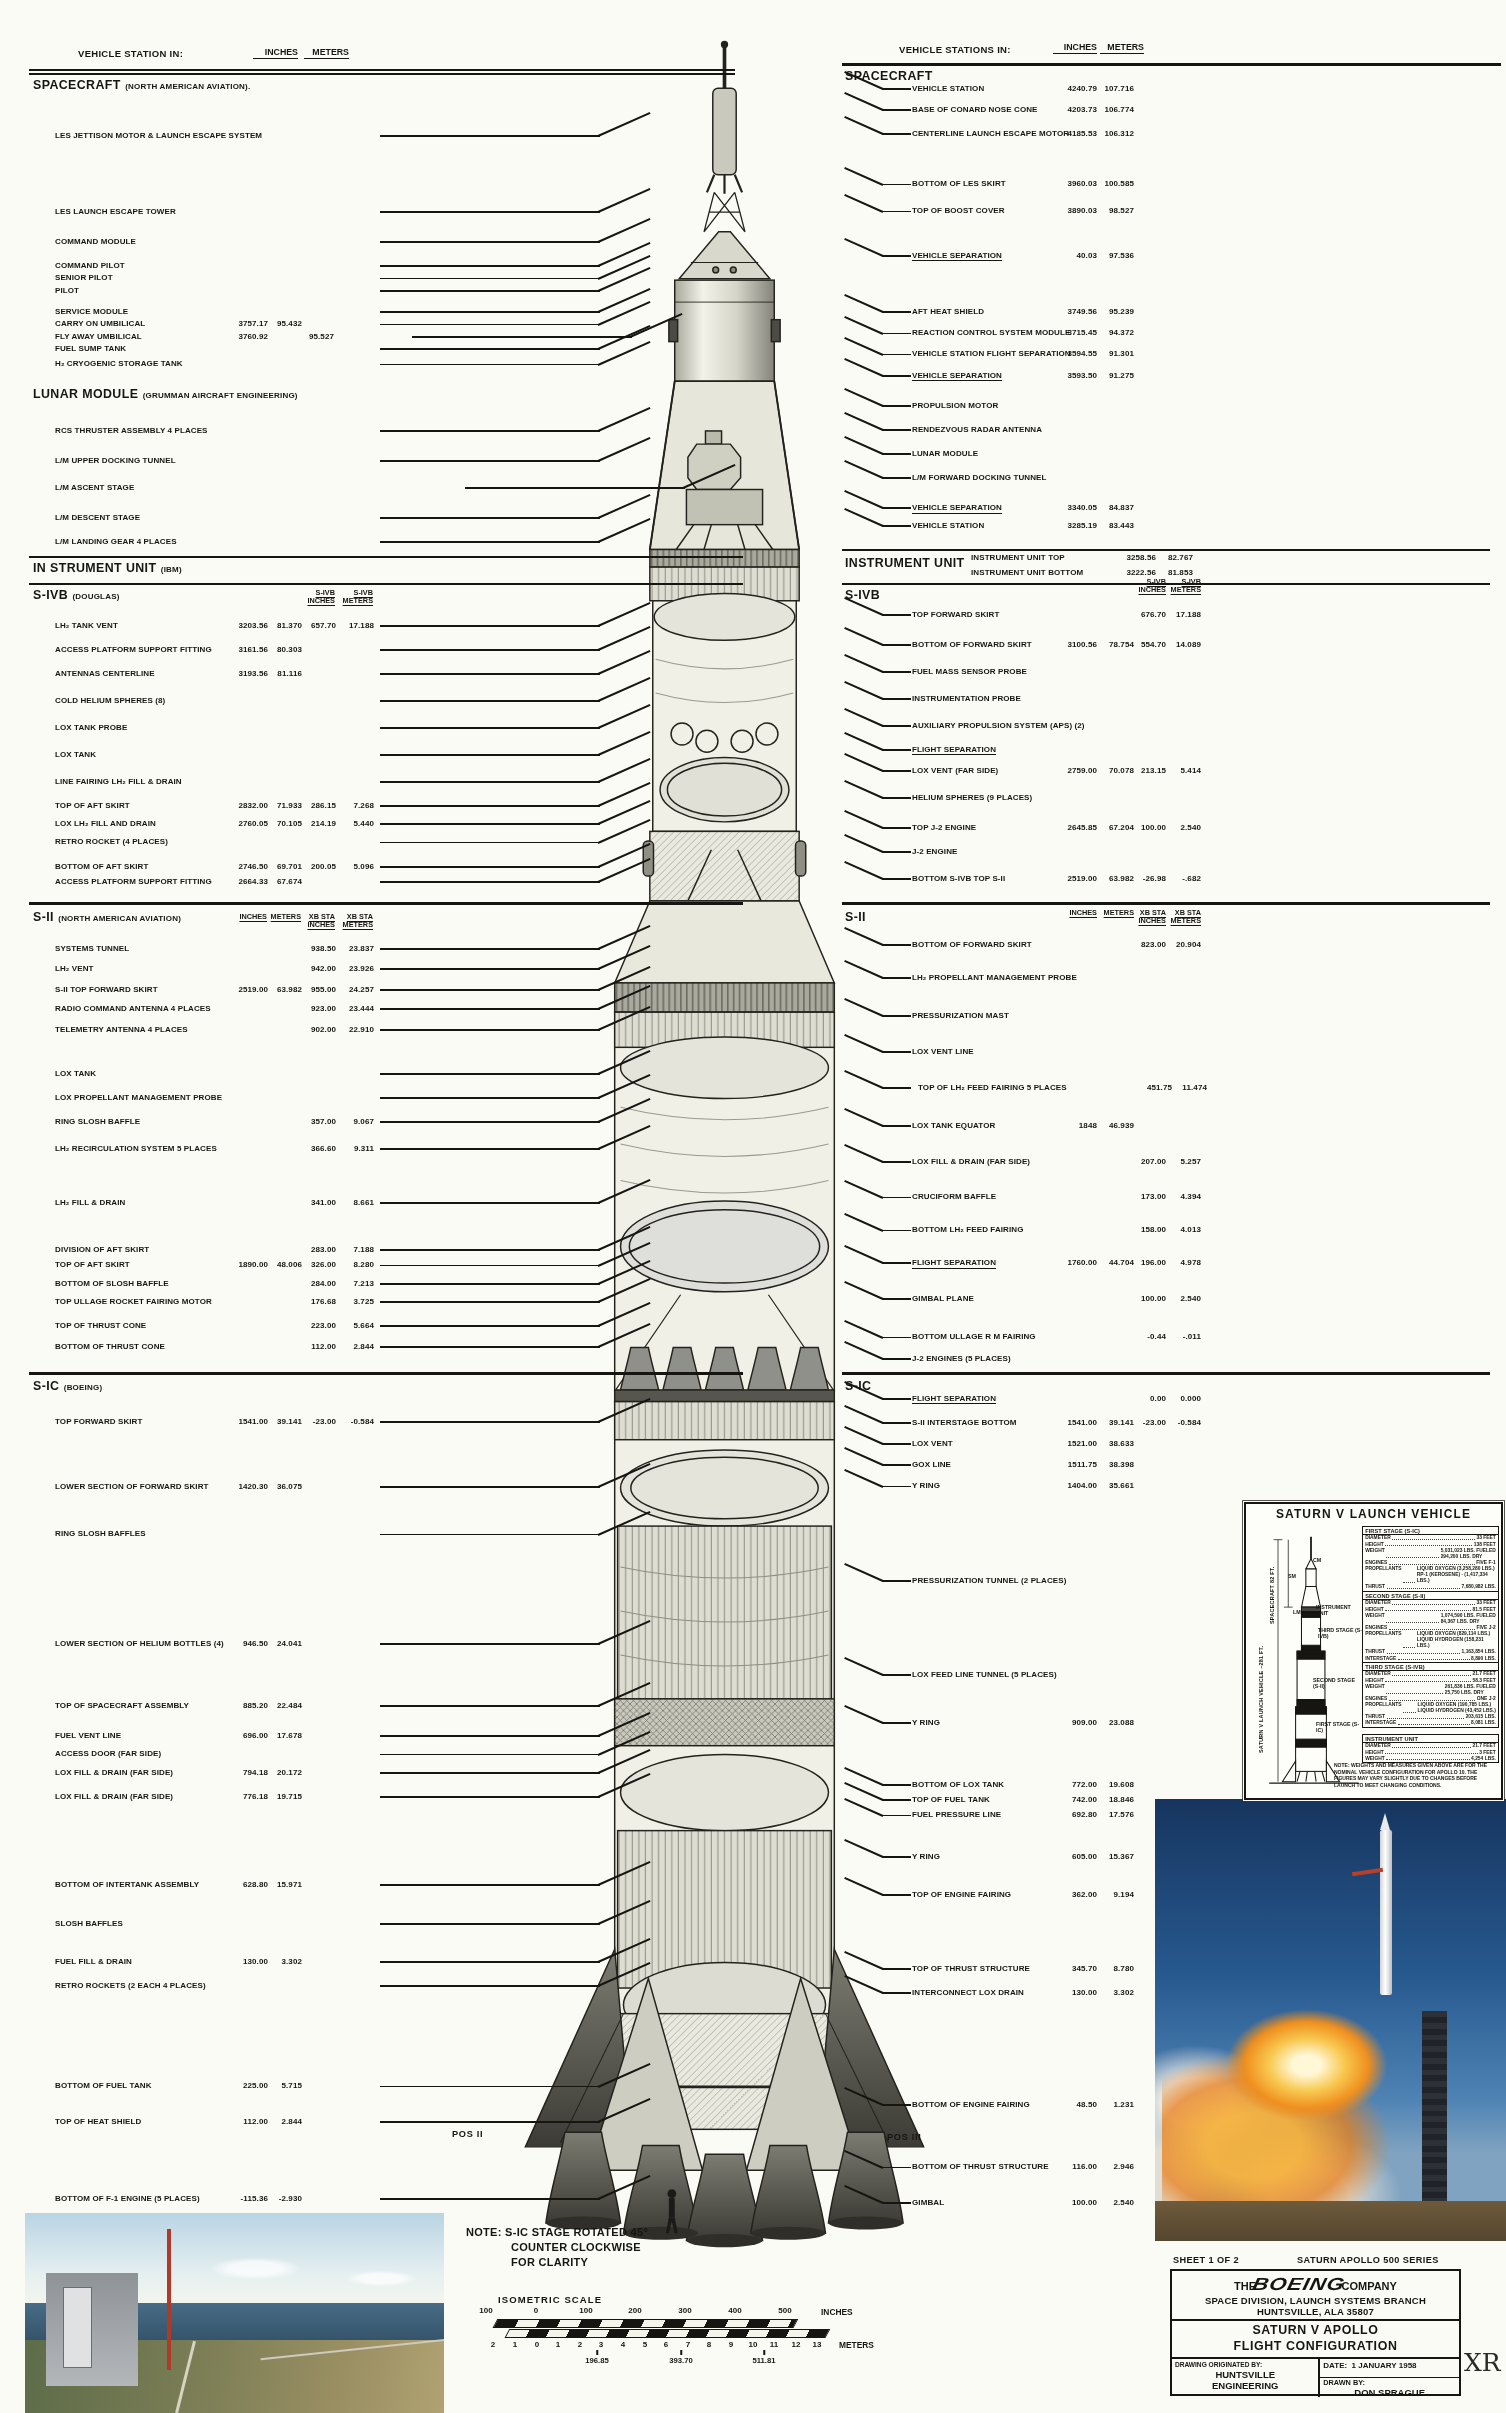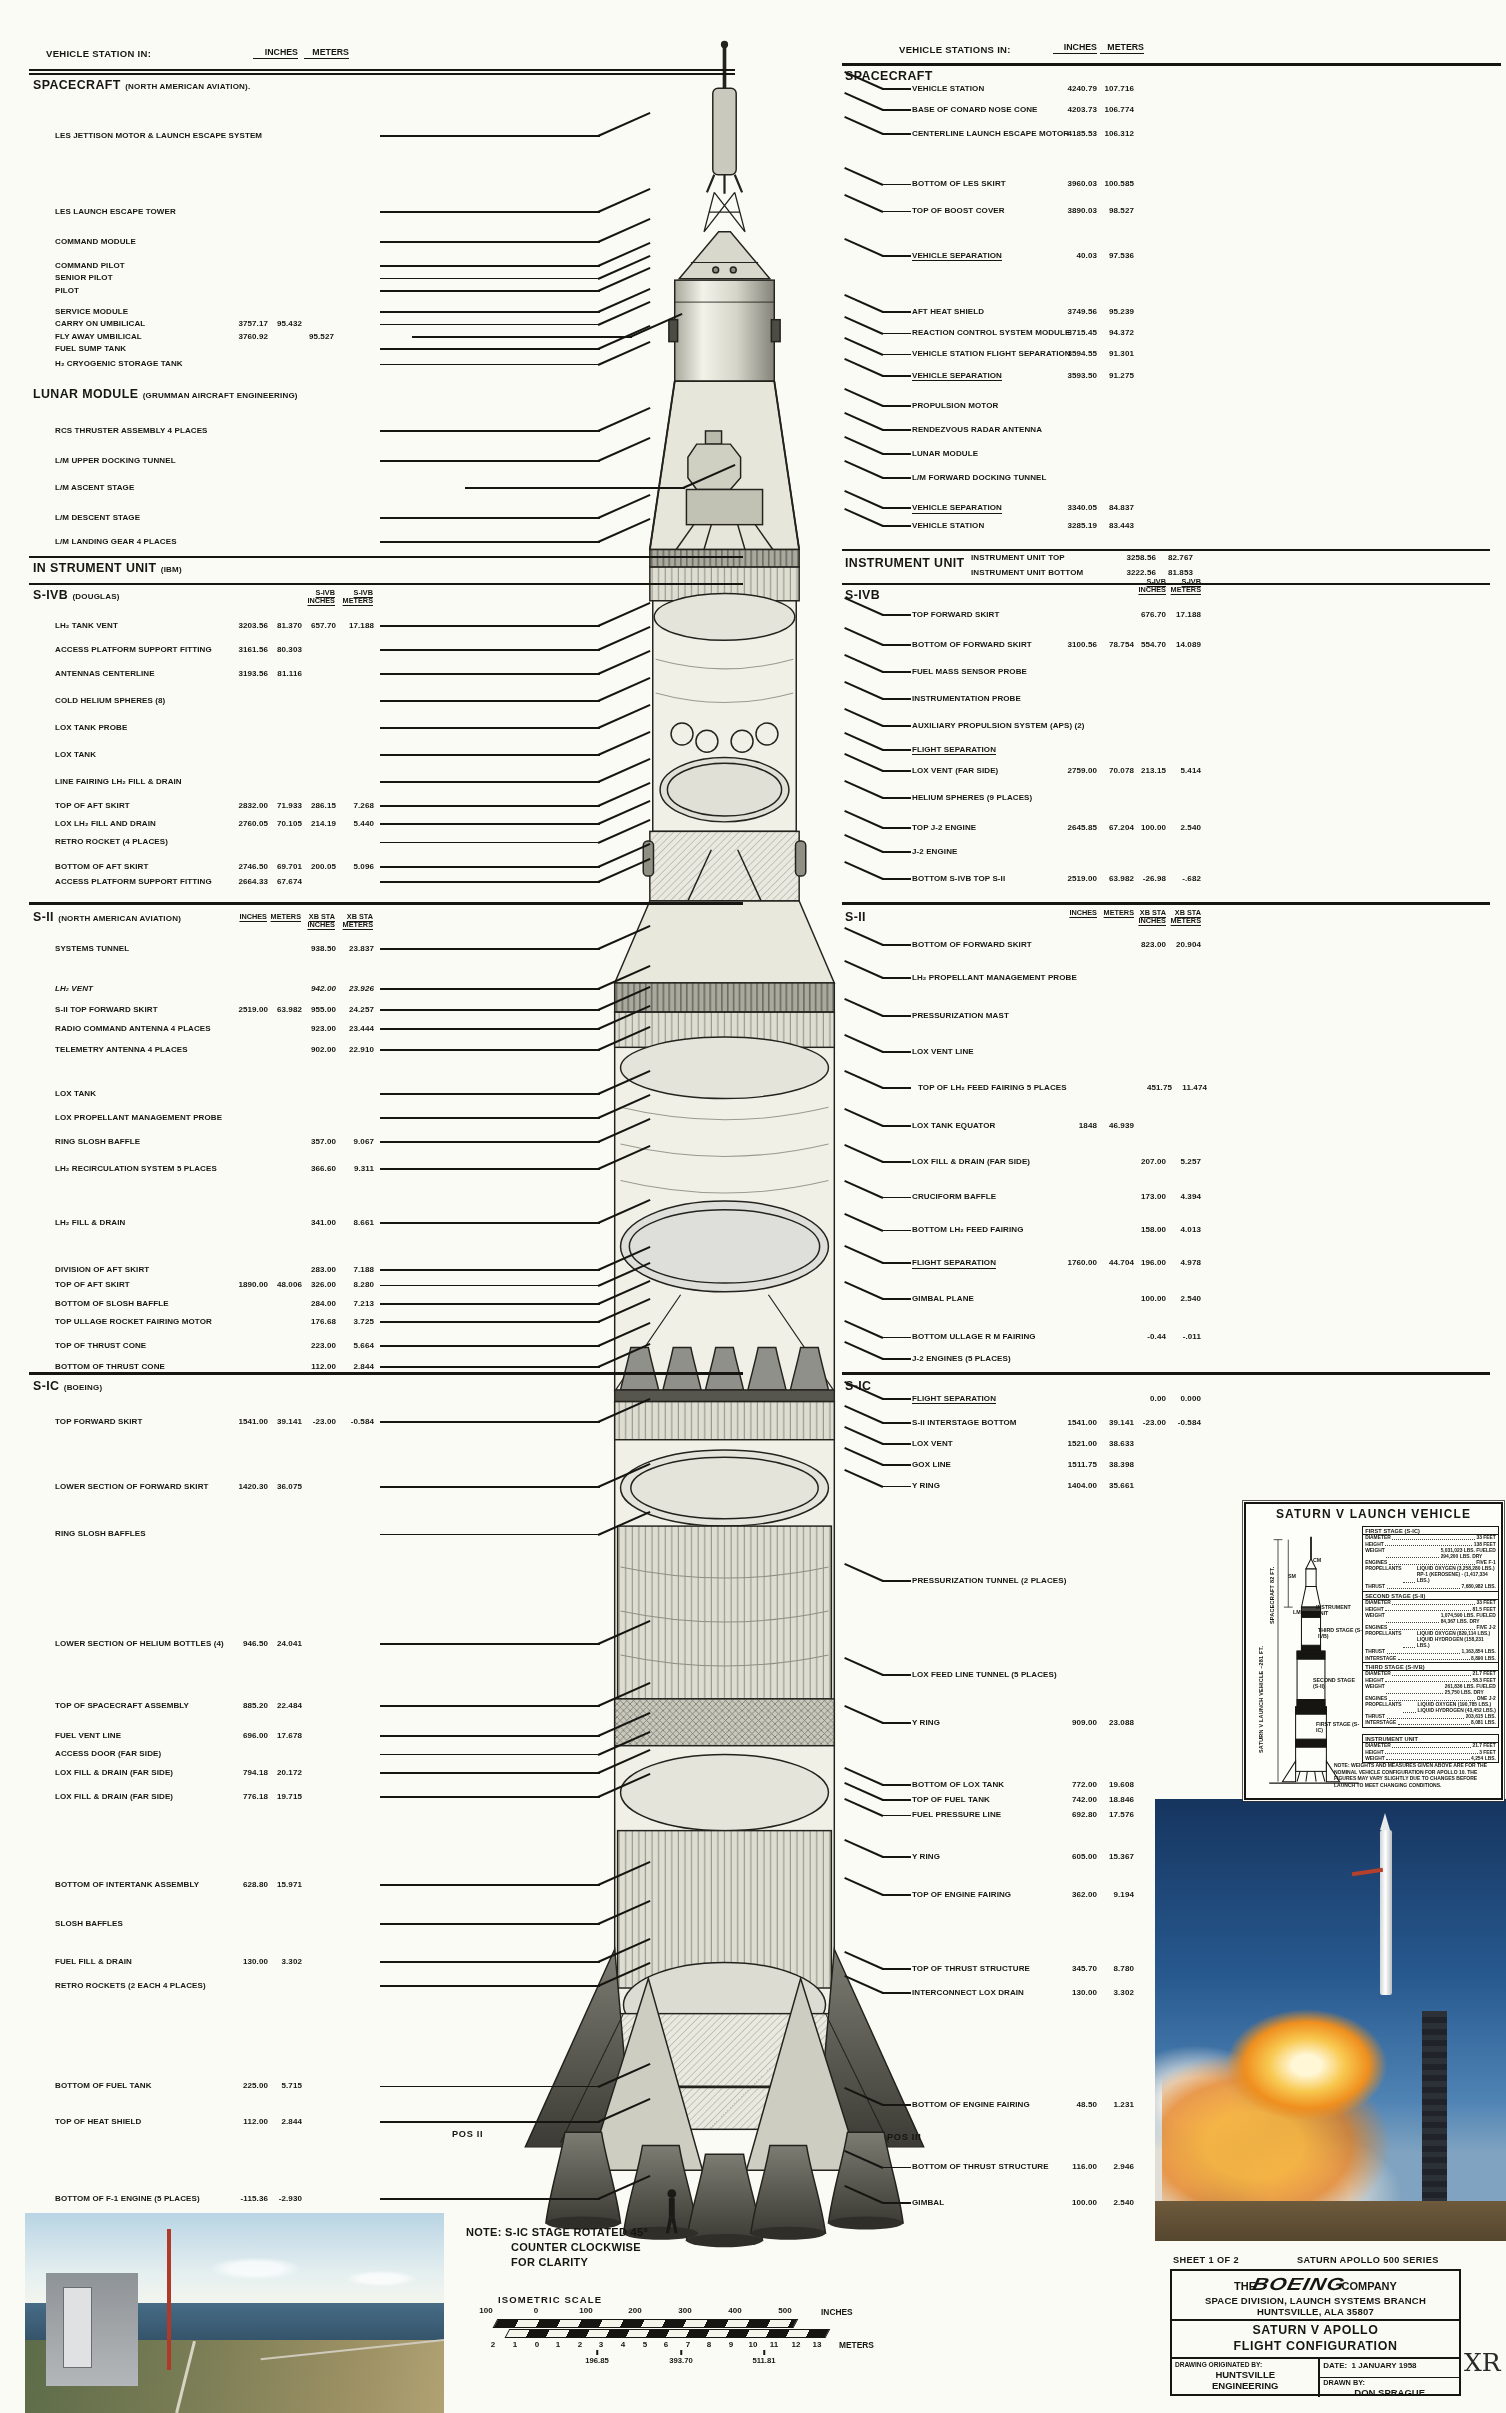--- a/index.html
+++ b/index.html
@@ -234,21 +234,21 @@
       </g>
 
       <g fill="#1b1a17" stroke="none">
         <circle cx="318" cy="2946" r="6"></circle>
           <rect x="314" y="2952" width="8" height="26"></rect>
         <path d="M314 2978 L310 3000 L314 3000 L318 2984 L322 3000 L326 3000 L322 2978 Z"></path>
       </g>
     </g>
   </svg>
 
-  <div class="hdr-title" style="left:46px;top:48px;">VEHICLE STATION IN:</div>
+  <div class="hdr-title" style="left:78px;top:48px;">VEHICLE STATION IN:</div>
   <div class="hdr-col" style="left:253px;top:47px;width:45px;">INCHES</div>
   <div class="hdr-col" style="left:304px;top:47px;width:45px;">METERS</div>
   <div class="rule" style="left:29px;top:69px;width:706px;height:2.2px;"></div>
   <div class="rule" style="left:29px;top:73px;width:706px;height:2.2px;"></div>
 
   <div class="hdr-title" style="left:899px;top:44px;">VEHICLE STATIONS IN:</div>
   <div class="hdr-col" style="left:1053px;top:42px;width:44px;">INCHES</div>
   <div class="hdr-col" style="left:1100px;top:42px;width:44px;">METERS</div>
   <div class="rule" style="left:842px;top:63px;width:659px;"></div>
 
@@ -868,21 +868,21 @@
           <span class="lbl" style="flex: 0 0 auto; width: 163px; margin-left: 26px;"><span>SYSTEMS TUNNEL</span></span>
           <span class="cell" style="width: 50px;"></span>
           <span class="cell" style="width: 34px;"></span>
           <span class="cell" style="width: 34px;">938.50</span>
           <span class="cell" style="width: 38px;">23.837</span>
           <span class="ldr" style="flex: 1 1 0%;">
             <span class="h" style="left:5.9px;width:220px;"></span>
             <span class="d" style="left:224px;width:57px;transform:rotate(-24deg);transform-origin:left center;"></span>
           </span>
         </div>
-        <div class="row" style="margin-top: 28px; font-style: italic;">
+        <div class="row" style="margin-top: 8px;">
           <span class="lbl" style="flex: 0 0 auto; width: 163px; margin-left: 26px;"><span>LH₂ VENT</span></span>
           <span class="cell" style="width: 50px;"></span>
           <span class="cell" style="width: 34px;"></span>
           <span class="cell" style="width: 34px;">942.00</span>
           <span class="cell" style="width: 38px;">23.926</span>
           <span class="ldr" style="flex: 1 1 0%;">
             <span class="h" style="left:5.9px;width:220px;"></span>
             <span class="d" style="left:224px;width:57px;transform:rotate(-24deg);transform-origin:left center;"></span>
           </span>
         </div>

